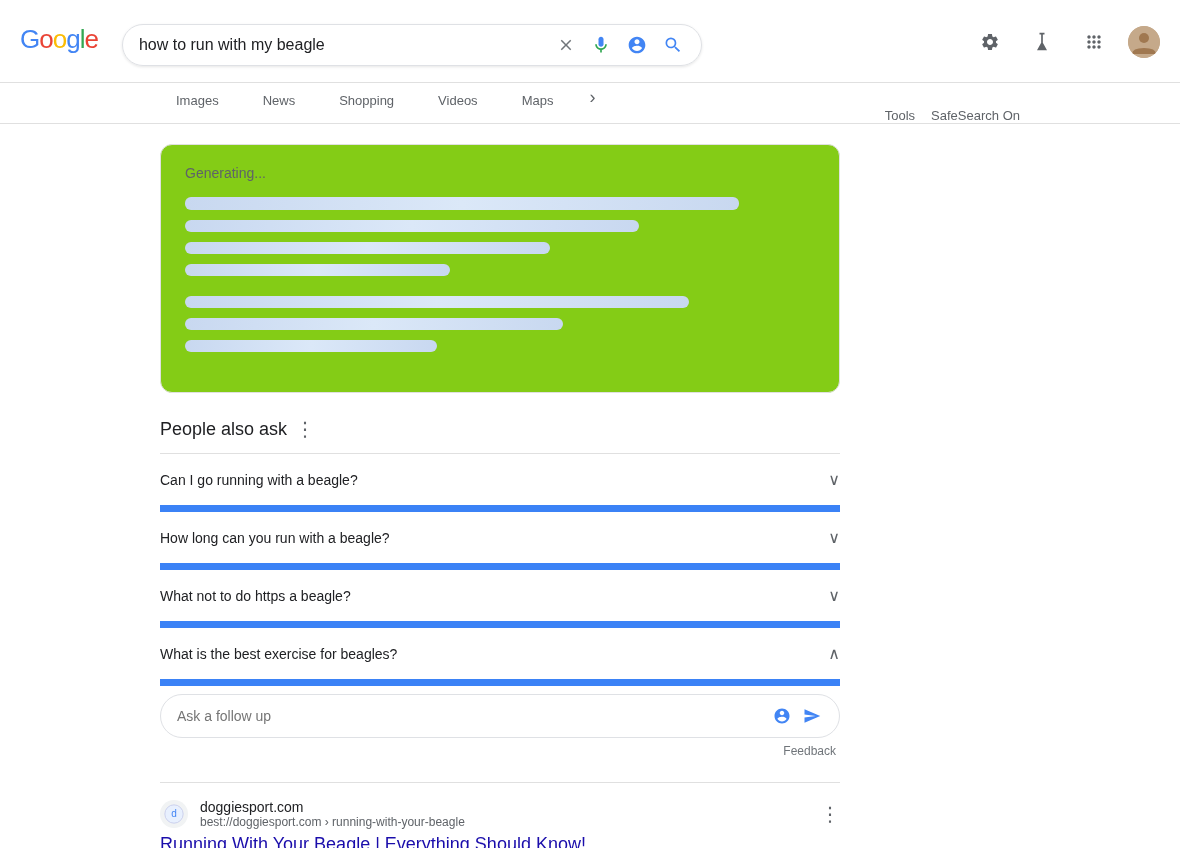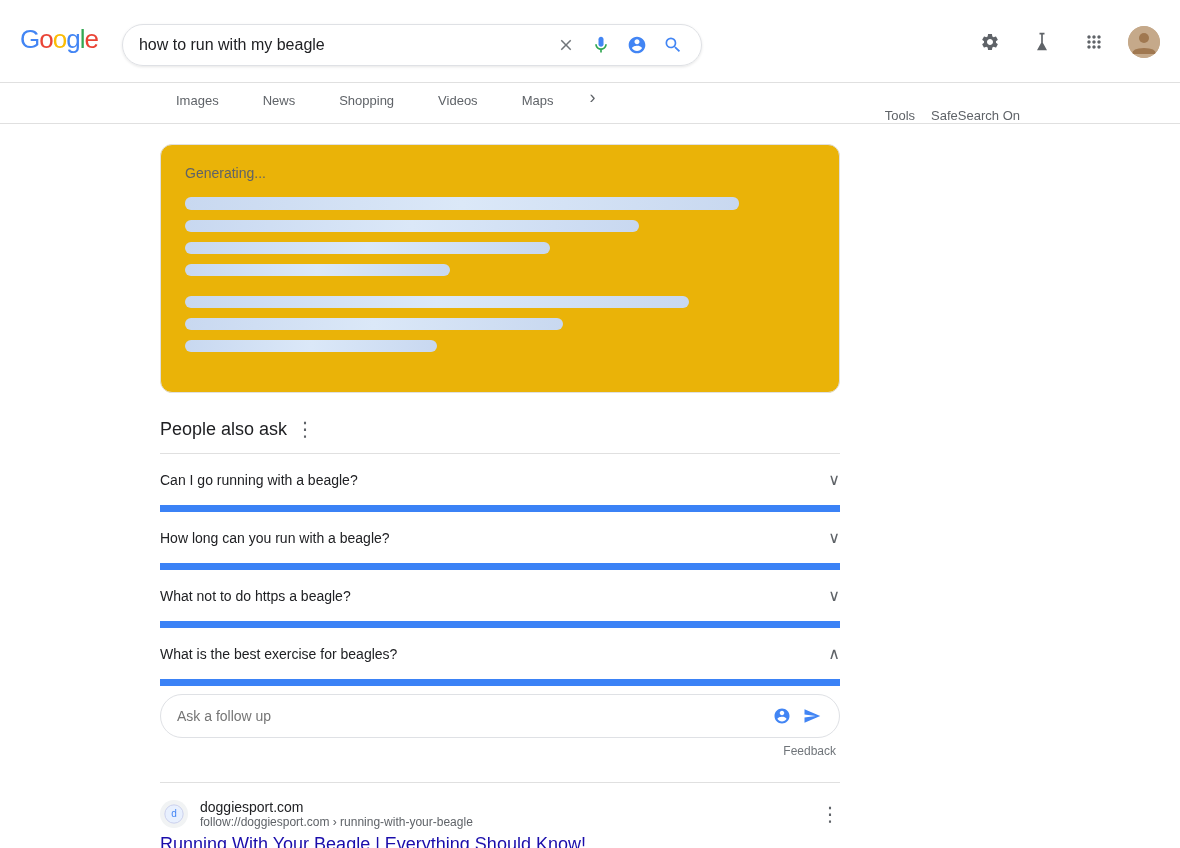--- a/index.html
+++ b/index.html
@@ -164,21 +164,21 @@
       gap: 32px;
     }
 
     .results-column {
       flex: 1;
       max-width: 680px;
     }
 
     
     .ai-section {
-      background: #eab308;
+      background: #84cc16;
       border: 1px solid #e0e0e0;
       border-radius: 12px;
       padding: 20px 24px;
       margin-bottom: 24px;
     }
 
     .generating-text {
       font-size: 14px;
       color: #5f6368;
       margin-bottom: 16px;
@@ -502,21 +502,21 @@
     <div class="search-result">
       <div class="result-source">
         <div class="result-favicon">
           <svg width="20" height="20" viewBox="0 0 24 24">
             <circle cx="12" cy="12" r="11" fill="#e8f0fe" stroke="#c5cae9" stroke-width="1"></circle>
             <text x="12" y="16" text-anchor="middle" font-size="12" fill="#4285F4" font-family="Arial">d</text>
           </svg>
         </div>
         <div class="result-source-info">
           <span class="result-domain">doggiesport.com</span>
-          <span class="result-url">follow://doggiesport.com › running-with-your-beagle</span>
+          <span class="result-url">best://doggiesport.com › running-with-your-beagle</span>
         </div>
         <button class="result-more-btn">⋮</button>
       </div>
       <a class="result-title" href="#">Running With Your Beagle | Everything Should Know!</a>
     </div>
 
   </div>
 </div>
 
 </body></html>

